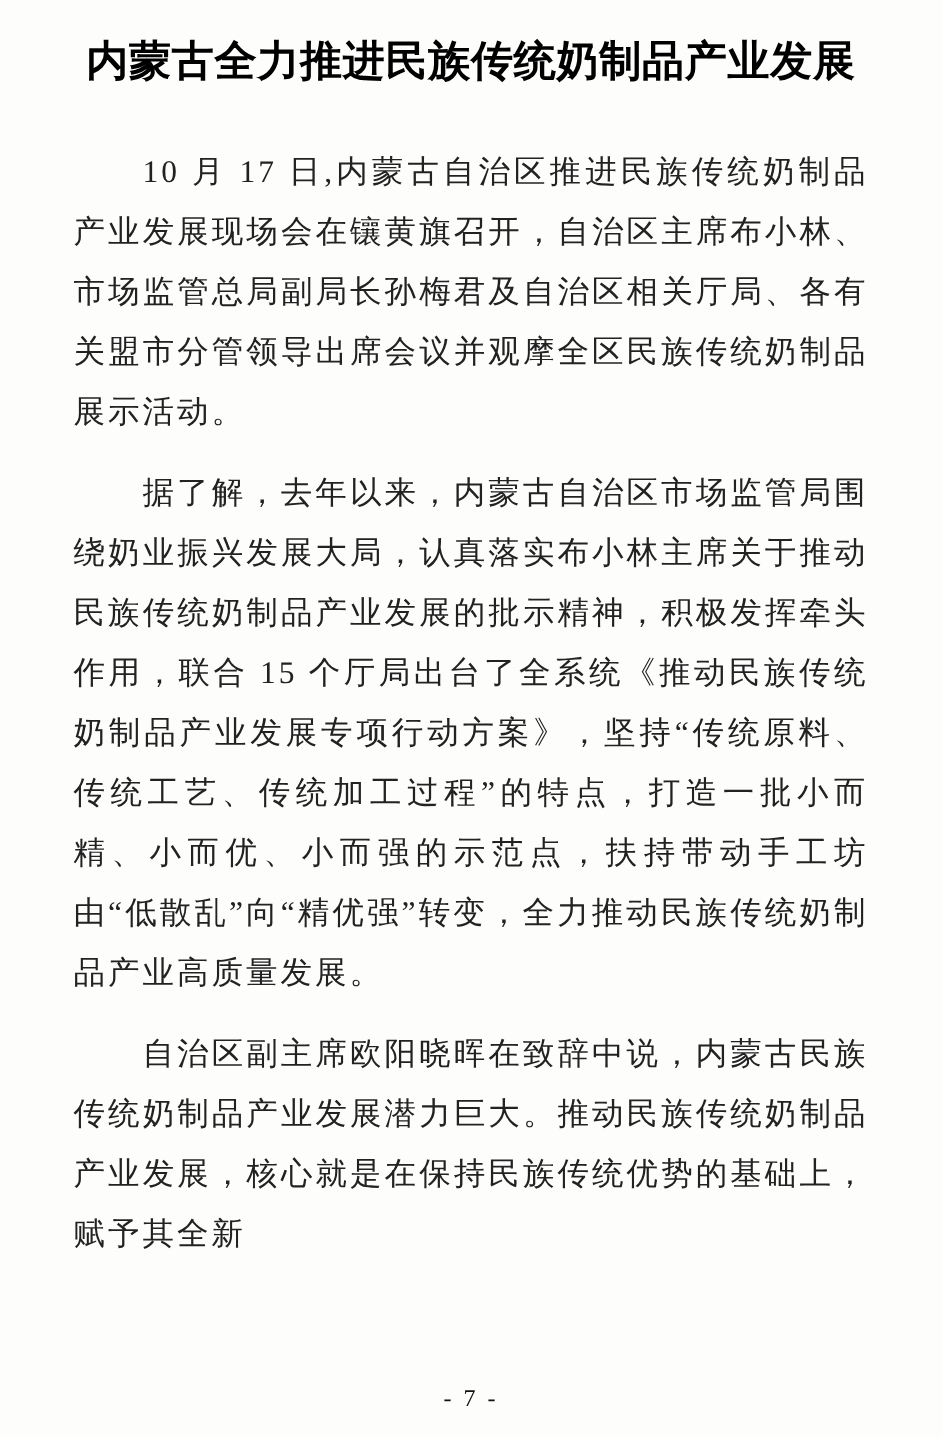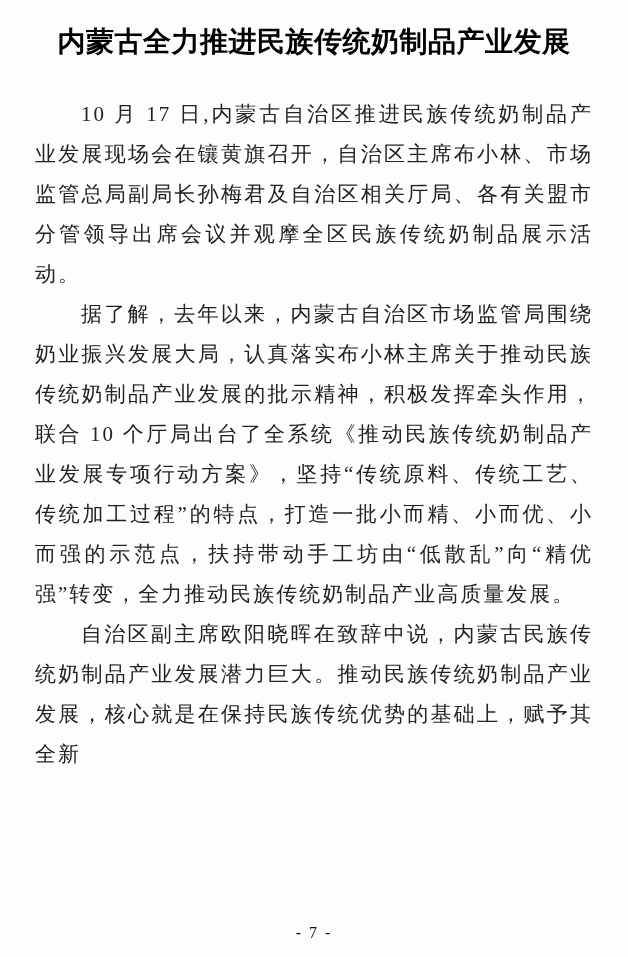--- a/index.html
+++ b/index.html
@@ -25,21 +25,21 @@
     line-height: 40px;
     font-weight: bold;
     text-align: center;
     letter-spacing: 0.5px;
     color: #000000;
   }
   .doc-body {
     width: 558px;
   }
   .para {
-    margin: 0;
+    margin: 14px;
     font-size: 21px;
     line-height: 40px;
     letter-spacing: 2px;
     text-align: justify;
     text-justify: inter-ideograph;
     text-indent: 46px;
     color: #222222;
   }
   .page-footer {
     position: absolute;
@@ -54,18 +54,18 @@
   }
 </style>
 </head>
 <body>
 
 <div class="doc-page">
   <h1 class="doc-title">内蒙古全力推进民族传统奶制品产业发展</h1>
 
   <div class="doc-body">
     <p class="para">10 月 17 日,内蒙古自治区推进民族传统奶制品产业发展现场会在镶黄旗召开，自治区主席布小林、市场监管总局副局长孙梅君及自治区相关厅局、各有关盟市分管领导出席会议并观摩全区民族传统奶制品展示活动。</p>
-    <p class="para">据了解，去年以来，内蒙古自治区市场监管局围绕奶业振兴发展大局，认真落实布小林主席关于推动民族传统奶制品产业发展的批示精神，积极发挥牵头作用，联合 10 个厅局出台了全系统《推动民族传统奶制品产业发展专项行动方案》，坚持“传统原料、传统工艺、传统加工过程”的特点，打造一批小而精、小而优、小而强的示范点，扶持带动手工坊由“低散乱”向“精优强”转变，全力推动民族传统奶制品产业高质量发展。</p>
+    <p class="para">据了解，去年以来，内蒙古自治区市场监管局围绕奶业振兴发展大局，认真落实布小林主席关于推动民族传统奶制品产业发展的批示精神，积极发挥牵头作用，联合 15 个厅局出台了全系统《推动民族传统奶制品产业发展专项行动方案》，坚持“传统原料、传统工艺、传统加工过程”的特点，打造一批小而精、小而优、小而强的示范点，扶持带动手工坊由“低散乱”向“精优强”转变，全力推动民族传统奶制品产业高质量发展。</p>
     <p class="para">自治区副主席欧阳晓晖在致辞中说，内蒙古民族传统奶制品产业发展潜力巨大。推动民族传统奶制品产业发展，核心就是在保持民族传统优势的基础上，赋予其全新</p>
   </div>
 
   <div class="page-footer">- 7 -</div>
 </div>
 
 </body></html>

